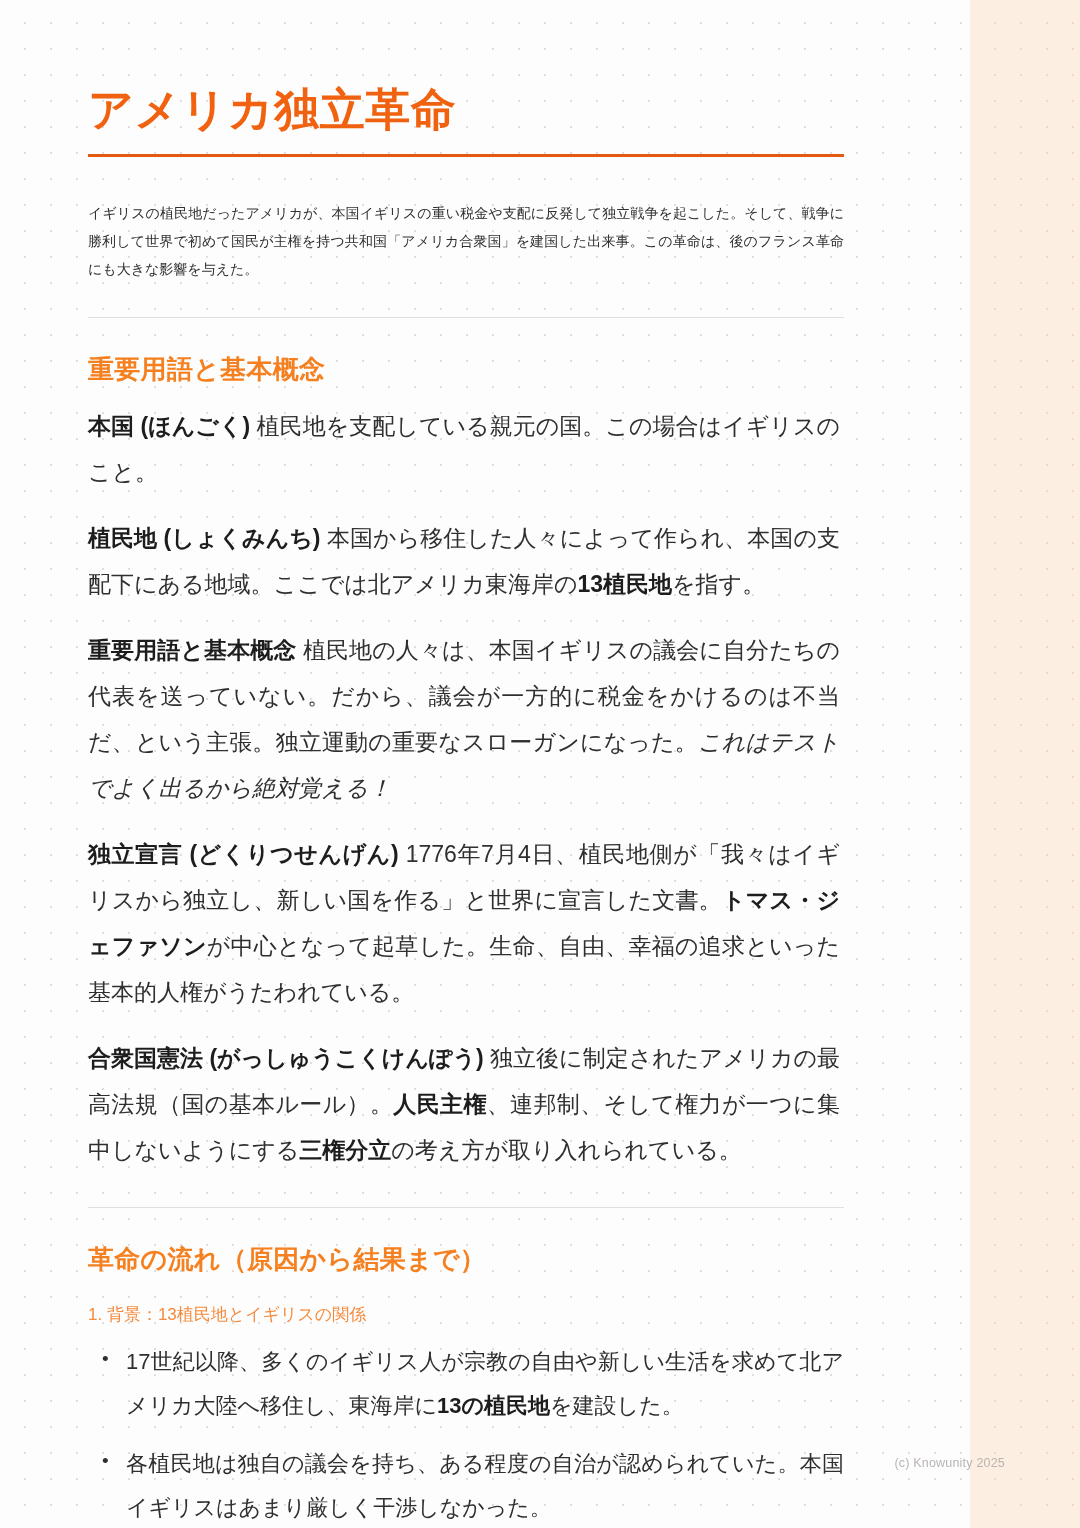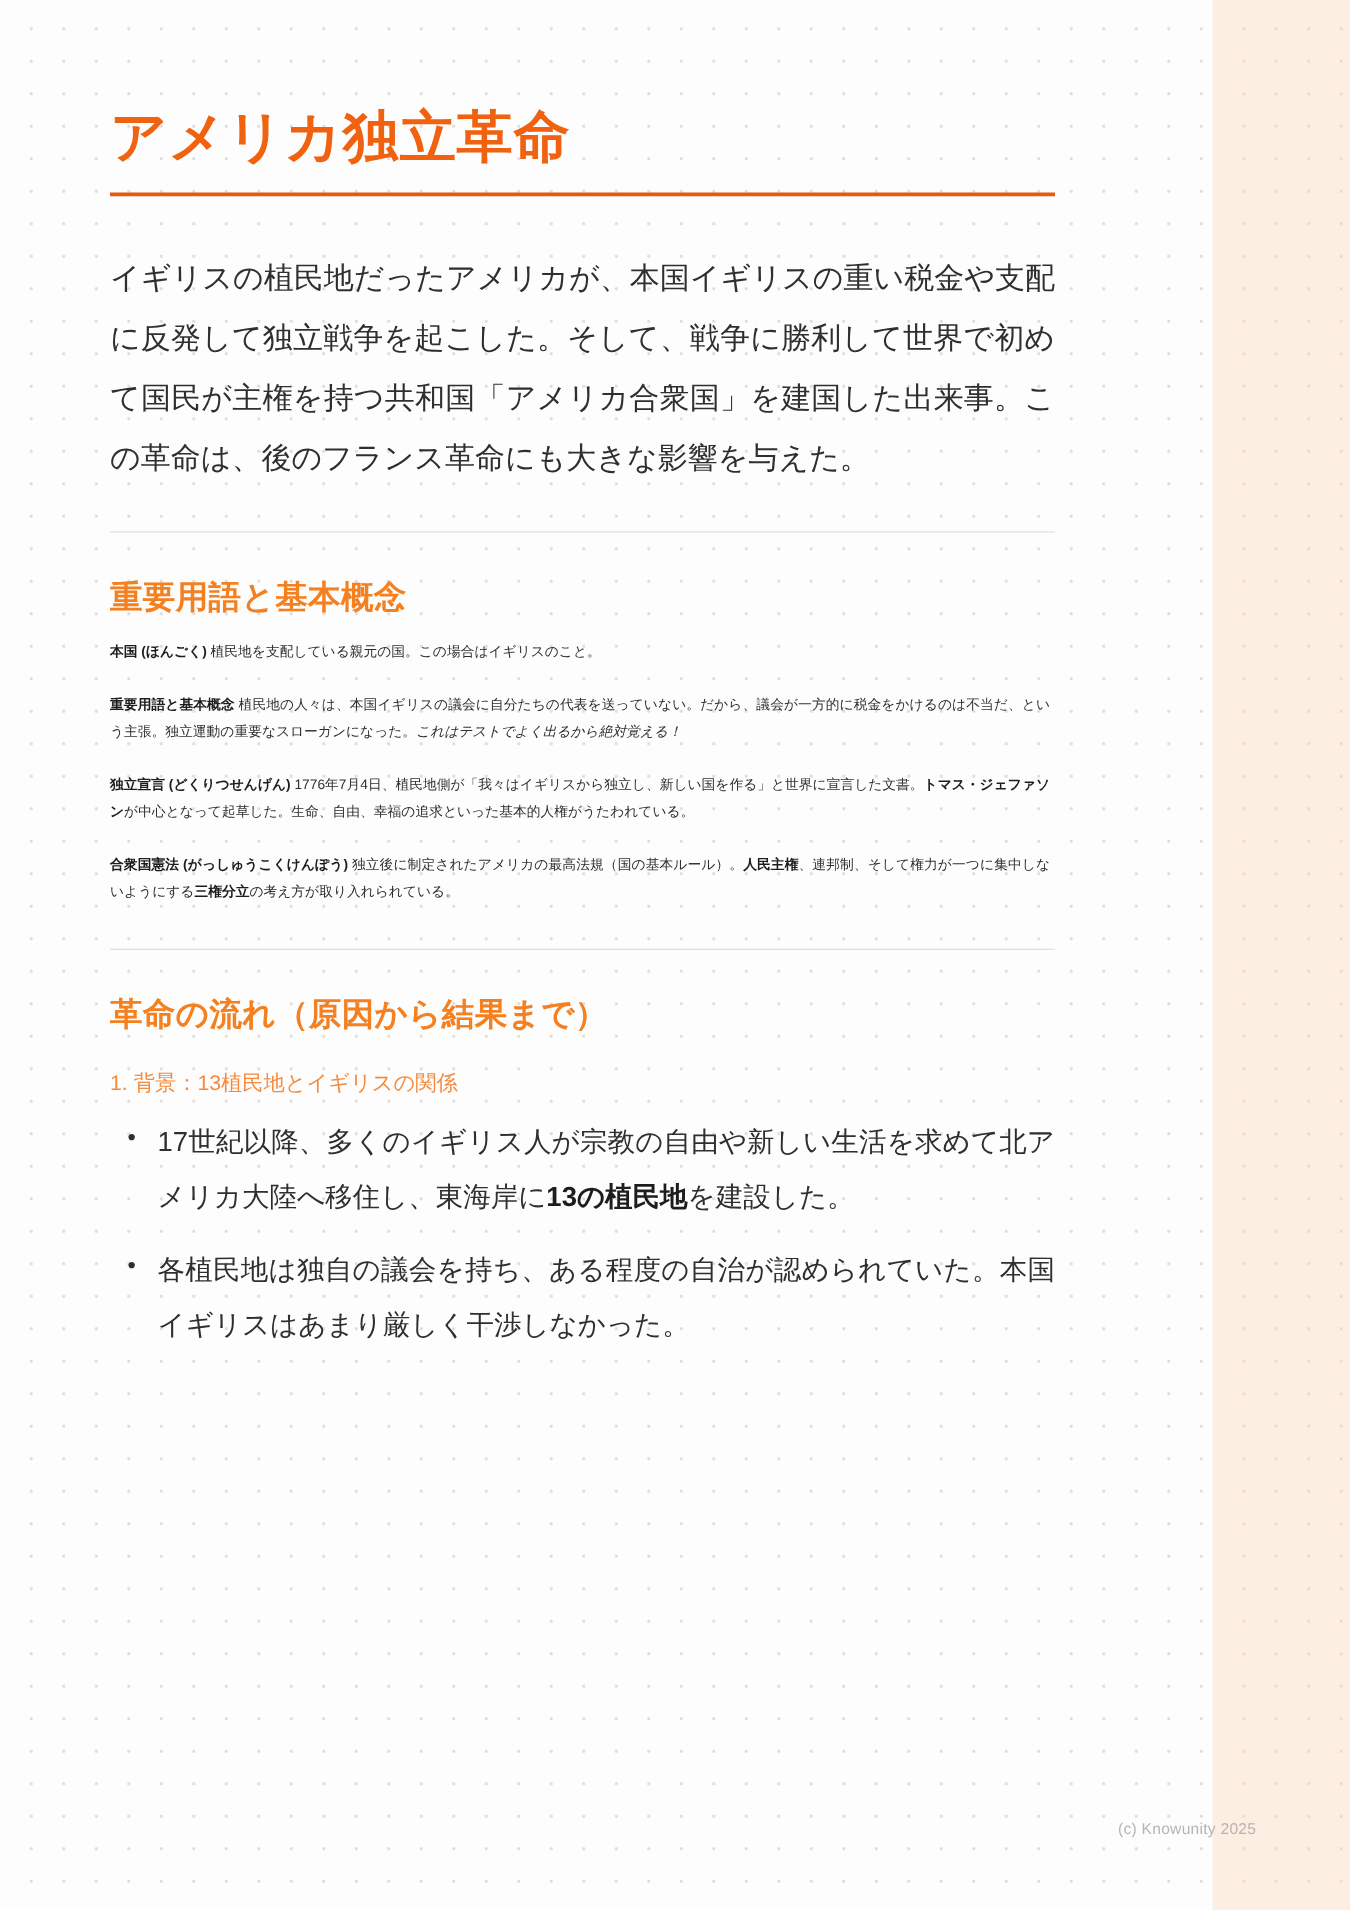--- a/index.html
+++ b/index.html
@@ -66,28 +66,28 @@
     color: #f58020;
     font-size: 26px;
   }
   h3.sub-title {
     font-size: 17px;
     font-weight: normal;
     color: #f58a3c;
     margin: 26px 0 14px 0;
   }
   p.body-text {
-    font-size: 24px;
+    font-size: 14px;
     line-height: 2.0;
     color: #2f2f2f;
     margin: 0 0 20px 0;
     text-align: justify;
   }
   p.term {
-    font-size: 11px;
+    font-size: 23px;
     line-height: 2.0;
     color: #2f2f2f;
     margin: 0 4px 20px 0;
     text-align: justify;
   }
   .b { font-weight: bold; color: #1d1d1d; }
   .i { font-style: italic; }
   .divider {
     border: 0;
     border-top: 1px solid #e2e0de;
@@ -137,20 +137,23 @@
     <p class="body-text">イギリスの植民地だったアメリカが、本国イギリスの重い税金や支配に反発して独立戦争を起こした。そして、戦争に勝利して世界で初めて国民が主権を持つ共和国「アメリカ合衆国」を建国した出来事。この革命は、後のフランス革命にも大きな影響を与えた。</p>
 
     <hr class="divider">
 
     <h2 class="section-title strong">重要用語と基本概念</h2>
 
     <p class="term">
       <span class="b">本国 (ほんごく)</span><span> 植民地を支配している親元の国。この場合はイギリスのこと。</span>
     </p>
 
+    <p class="term">
+      <span class="b">植民地 (しょくみんち)</span><span> 本国から移住した人々によって作られ、本国の支配下にある地域。ここでは北アメリカ東海岸の</span><span class="b">13植民地</span><span>を指す。</span>
+    </p>
 
     <p class="term">
       <span class="b">重要用語と基本概念</span><span> 植民地の人々は、本国イギリスの議会に自分たちの代表を送っていない。だから、議会が一方的に税金をかけるのは不当だ、という主張。独立運動の重要なスローガンになった。</span><span class="i">これはテストでよく出るから絶対覚える！</span>
     </p>
 
     <p class="term">
       <span class="b">独立宣言 (どくりつせんげん)</span><span> 1776年7月4日、植民地側が「我々はイギリスから独立し、新しい国を作る」と世界に宣言した文書。</span><span class="b">トマス・ジェファソン</span><span>が中心となって起草した。生命、自由、幸福の追求といった基本的人権がうたわれている。</span>
     </p>
 
     <p class="term">

